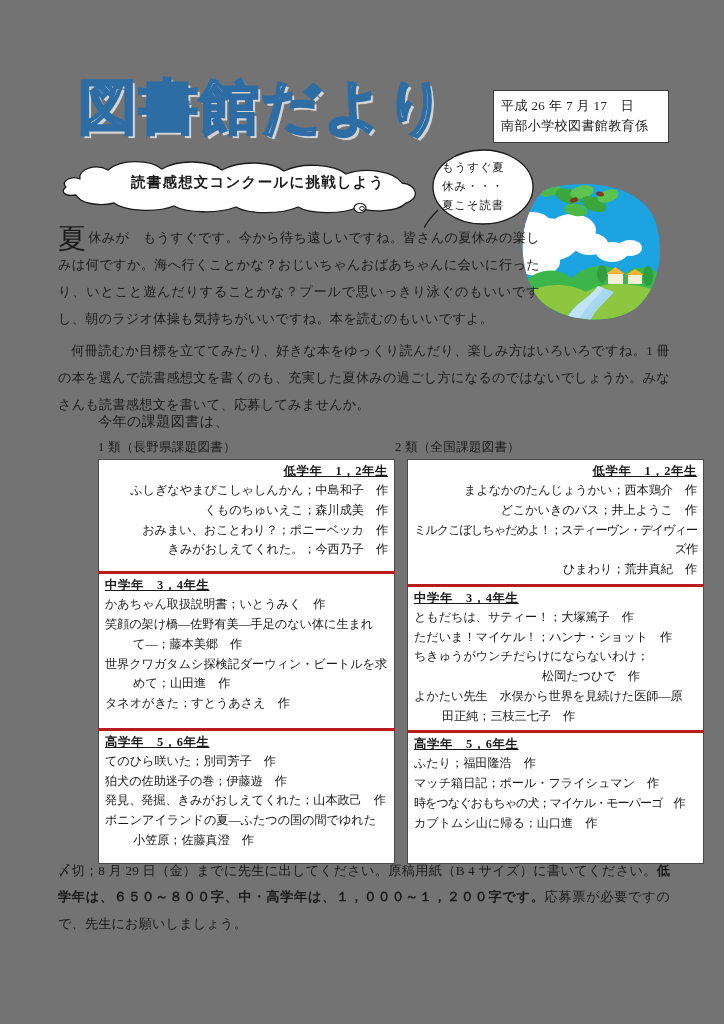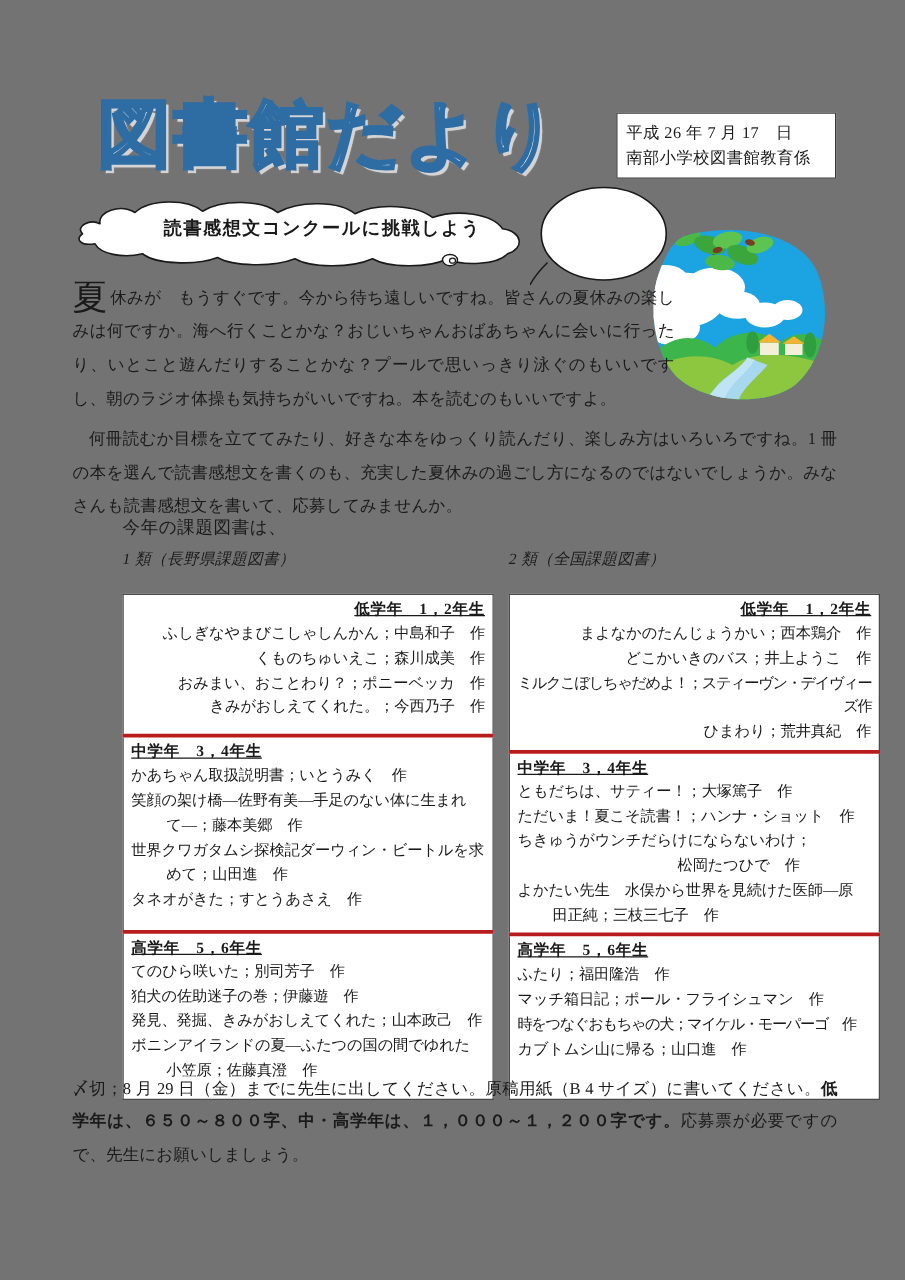--- a/index.html
+++ b/index.html
@@ -143,23 +143,22 @@
     width: 606px;
     padding-left: 36px;
   }
   .books-title {
     font-size: 14px;
     letter-spacing: .5px;
     margin: 0 0 8px 0;
   }
   .cat-row {
     display: flex;
-    gap: 12px;
-    margin-bottom: 19px;
-    font-style: italic;
+    gap: 0;
+    margin-bottom: 3px;
   }
   .cat-label {
     width: 297px;
     font-size: 12.5px;
     letter-spacing: .3px;
   }
   .tables {
     display: flex;
     gap: 12px;
   }
@@ -236,20 +235,25 @@
       <ellipse cx="304" cy="51.5" rx="2.4" ry="2" stroke="#1a1a1a" stroke-width="1" fill="#ffffff"></ellipse>
     </svg>
     <div class="cloud-text">読書感想文コンクールに挑戦しよう</div>
   </div>
 
   <div class="bubble-wrap">
     <svg width="118" height="82" viewBox="0 0 118 82" fill="none">
       <ellipse cx="59" cy="39" rx="50" ry="37" stroke="#1a1a1a" stroke-width="1.3" fill="#ffffff"></ellipse>
       <path d="M14 62 C6 70 2 76 0 80" stroke="#1a1a1a" stroke-width="1.2" fill="none"></path>
     </svg>
+    <div class="bubble-text">
+      <div>もうすぐ夏</div>
+      <div>休み・・・</div>
+      <div>夏こそ読書</div>
+    </div>
   </div>
 
   <div class="illus">
     <svg width="142" height="140" viewBox="0 0 142 140">
       <defs>
         <clipPath id="blobclip">
           <path d="M30 6 C70 -4 120 4 134 36 C146 66 140 106 116 126
                    C92 144 44 140 22 120 C2 100 -2 60 8 34 C14 18 20 9 30 6 Z"></path>
         </clipPath>
       </defs>
@@ -352,21 +356,21 @@
                 <span class="book">まよなかのたんじょうかい；西本鶏介　作</span>
                 <span class="book">どこかいきのバス；井上ようこ　作</span>
                 <span class="book cond">ミルクこぼしちゃだめよ！；スティーヴン・デイヴィーズ作</span>
                 <span class="book">ひまわり；荒井真紀　作</span>
               </td>
             </tr>
             <tr>
               <td>
                 <span class="grade-head">中学年　3，4年生</span>
                 <span class="book">ともだちは、サティー！；大塚篤子　作</span>
-                <span class="book">ただいま！夏こそ読書！；ハンナ・ショット　作</span>
+                <span class="book">ただいま！マイケル！；ハンナ・ショット　作</span>
                 <span class="book">ちきゅうがウンチだらけにならないわけ；</span>
                 <span class="book">
                   <span class="ind-far">松岡たつひで　作</span>
                 </span>
                 <span class="book">よかたい先生　水俣から世界を見続けた医師―原</span>
                 <span class="book">
                   <span class="ind">田正純；三枝三七子　作</span>
                 </span>
               </td>
             </tr>

